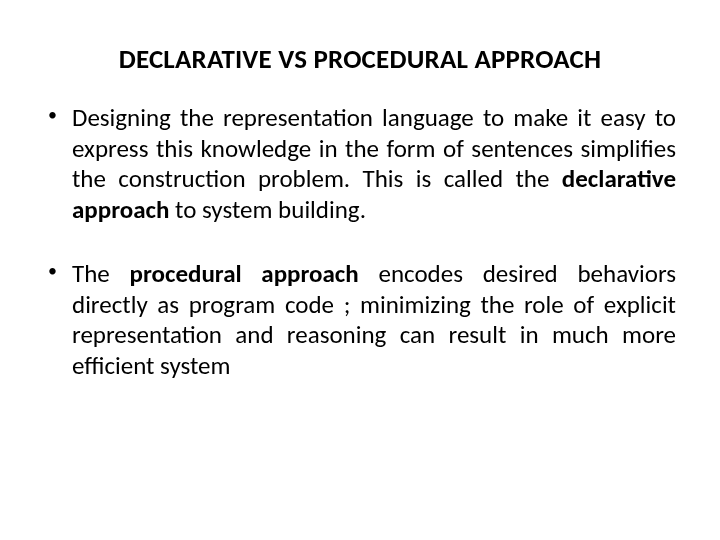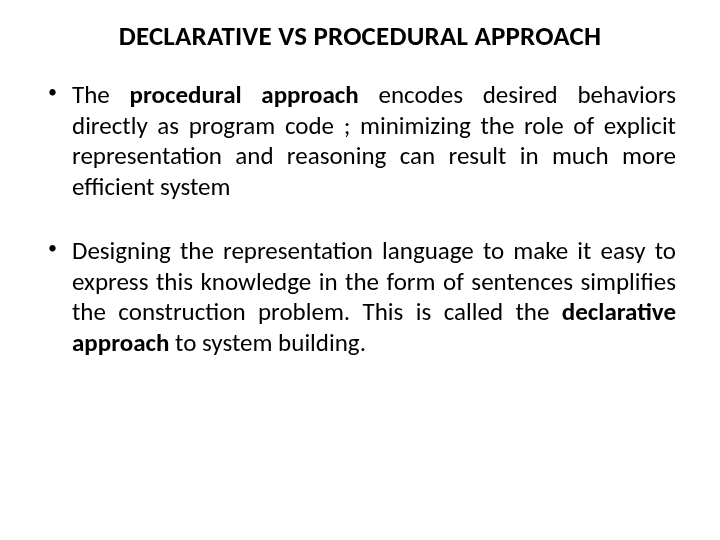--- a/index.html
+++ b/index.html
@@ -8,21 +8,21 @@
     width: 720px;
     height: 540px;
     background: #fff;
     font-family: Calibri, "Segoe UI", Arial, sans-serif;
     color: #000;
   }
   .slide {
     box-sizing: border-box;
     width: 720px;
     height: 540px;
-    padding: 19px 44px 30px 44px;
+    padding: 42px 44px 30px 44px;
   }
   .title {
     font-weight: 700;
     font-size: 27px;
     text-align: center;
     margin: 0 0 28px 0;
     letter-spacing: 0.2px;
   }
   ul.bullets {
     list-style: none;
@@ -46,16 +46,16 @@
     line-height: 1;
   }
   .b { font-weight: 700; }
 </style>
 </head>
 <body>
 
 <div class="slide">
   <h1 class="title">DECLARATIVE VS PROCEDURAL APPROACH</h1>
   <ul class="bullets">
+    <li><span> Designing the representation language to make it easy to express this knowledge in the form of sentences simplifies the construction  problem. This is called the </span><span class="b">declarative approach</span><span> to system building.</span></li>
     <li><span> The </span><span class="b">procedural approach</span><span> encodes desired behaviors directly as program code ; minimizing the role of explicit representation and reasoning can result in much more efficient system</span></li>
-    <li><span> Designing the representation language to make it easy to express this knowledge in the form of sentences simplifies the construction  problem. This is called the </span><span class="b">declarative approach</span><span> to system building.</span></li>
   </ul>
 </div>
 
 </body></html>

